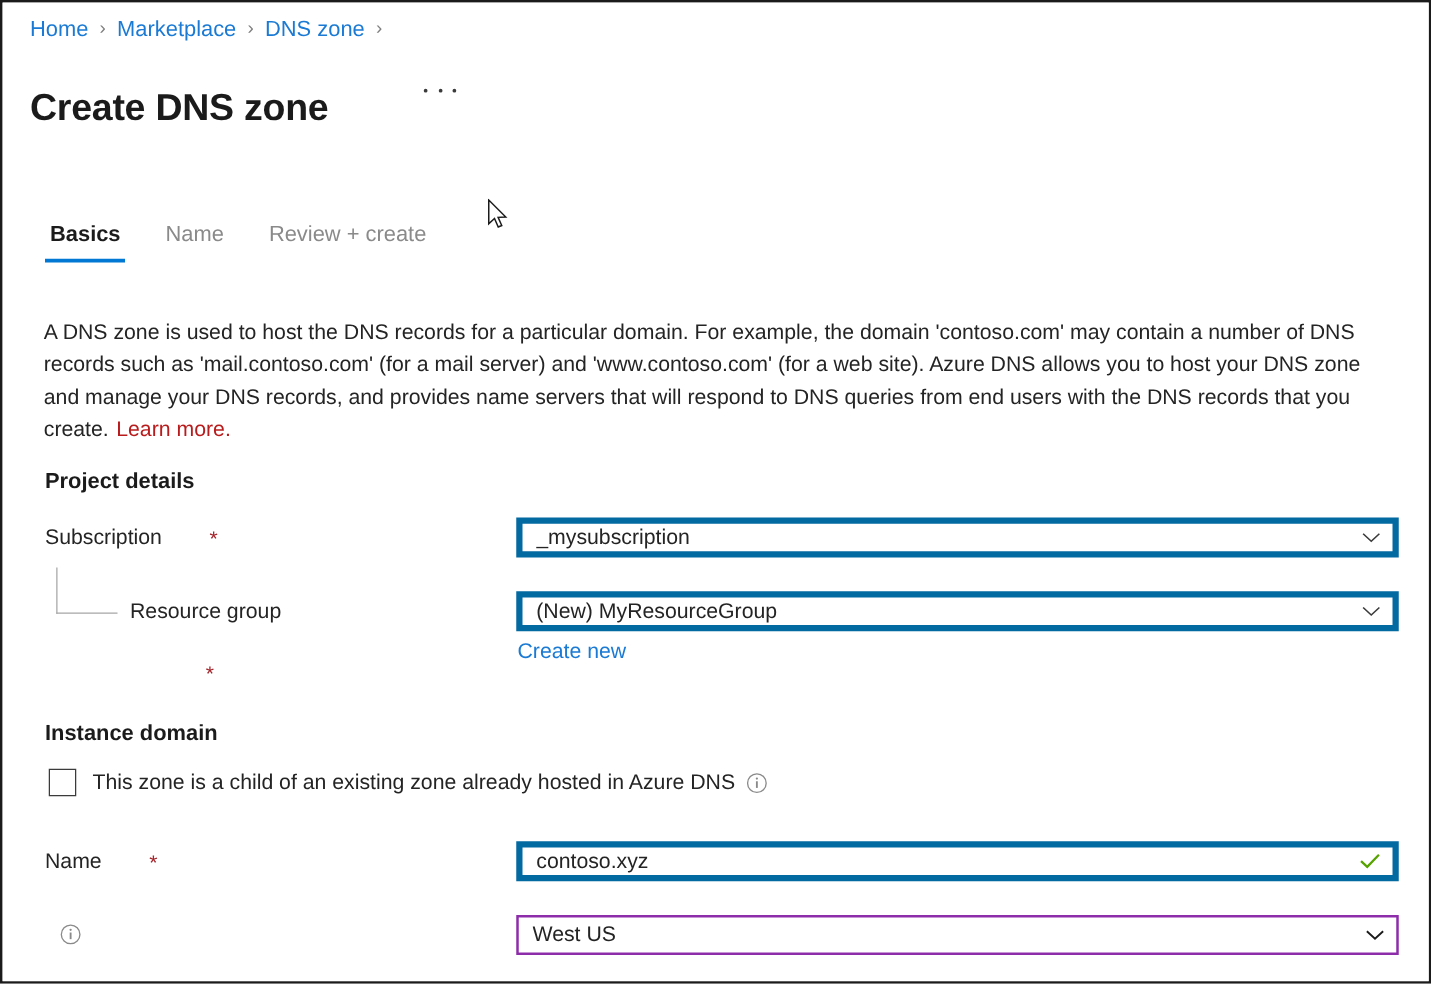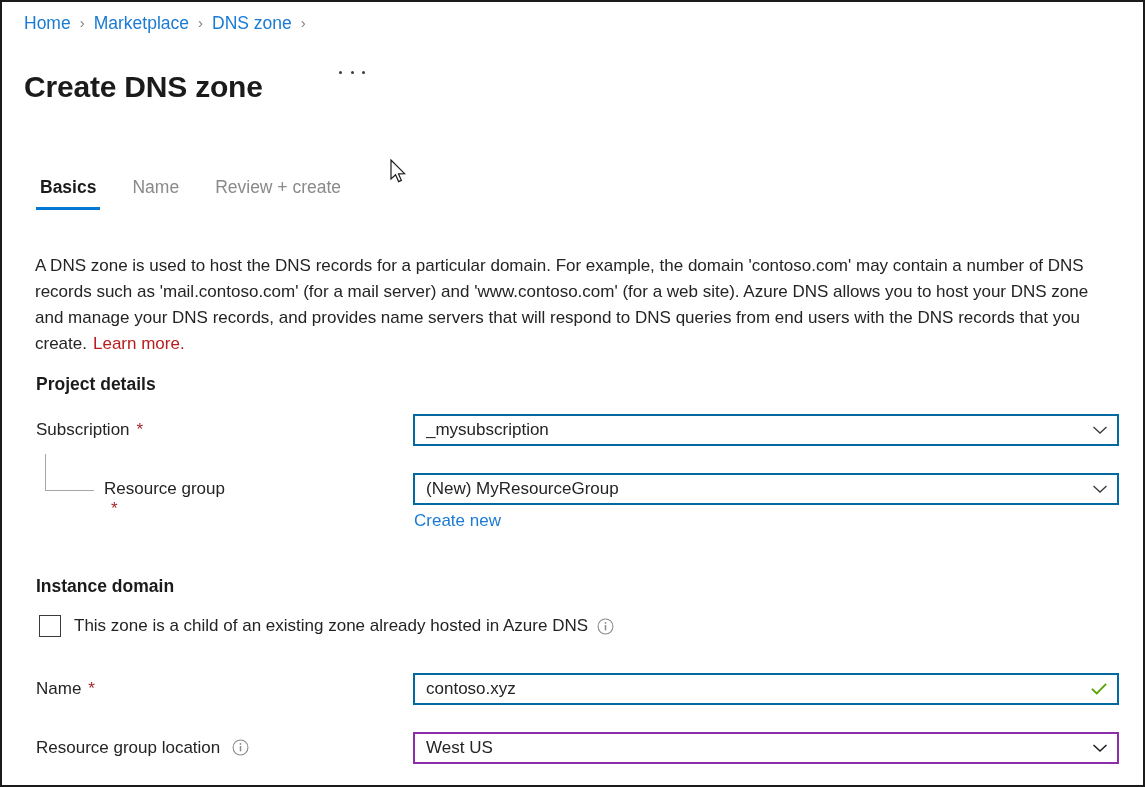--- a/index.html
+++ b/index.html
@@ -141,20 +141,22 @@
   #sec-project { top: 372px; }
   #sec-instance { top: 574px; }
 
   
   .field-label {
     position: absolute;
     font-size: 17px;
     color: #242424;
     white-space: nowrap;
     display: flex;
+    align-items: center;
+    gap: 31px;
   }
   .req {
     color: #a4262c;
     margin-left: 7px;
     font-size: 17px;
     line-height: 1;
     transform: translateY(1px);
   }
   #lbl-subscription { left: 34px; top: 418px; }
   #lbl-resourcegroup { left: 102px; top: 477px; flex-direction: column; }
@@ -173,21 +175,21 @@
   }
 
   
   .control {
     position: absolute;
     left: 411px;
     width: 706px;
     height: 32px;
     box-sizing: border-box;
     background: #ffffff;
-    border: 2px solid #0369a1;
+    border: 5px solid #0369a1;
     display: flex;
     align-items: center;
     padding: 0 8px 0 11px;
     cursor: pointer;
   }
   .control .value {
     flex: 1;
     font-size: 17px;
     color: #242424;
     white-space: nowrap;
@@ -350,21 +352,20 @@
     </div>
 
     <div class="control" id="ctl-name">
       <span class="value">contoso.xyz</span>
       <svg class="check" viewBox="0 0 20 20">
         <path d="M3.5 10.5 L7.8 14.5 L16.5 5.5" fill="none" stroke="#57a300" stroke-width="1.8" stroke-linecap="square"></path>
       </svg>
     </div>
 
     <div class="field-label" id="lbl-rglocation">
-      <span>Resource group location</span>
       <svg class="info-icon" viewBox="0 0 16 16">
         <circle cx="8" cy="8" r="7" fill="none" stroke="#8a8a8a" stroke-width="1"></circle>
         <circle cx="8" cy="4.6" r="0.85" fill="#8a8a8a"></circle>
         <rect x="7.3" y="6.6" width="1.4" height="5" fill="#8a8a8a"></rect>
       </svg>
     </div>
 
     <div class="control focused" id="ctl-rglocation">
       <span class="value">West US</span>
       <svg class="chevron" viewBox="0 0 18 18">

